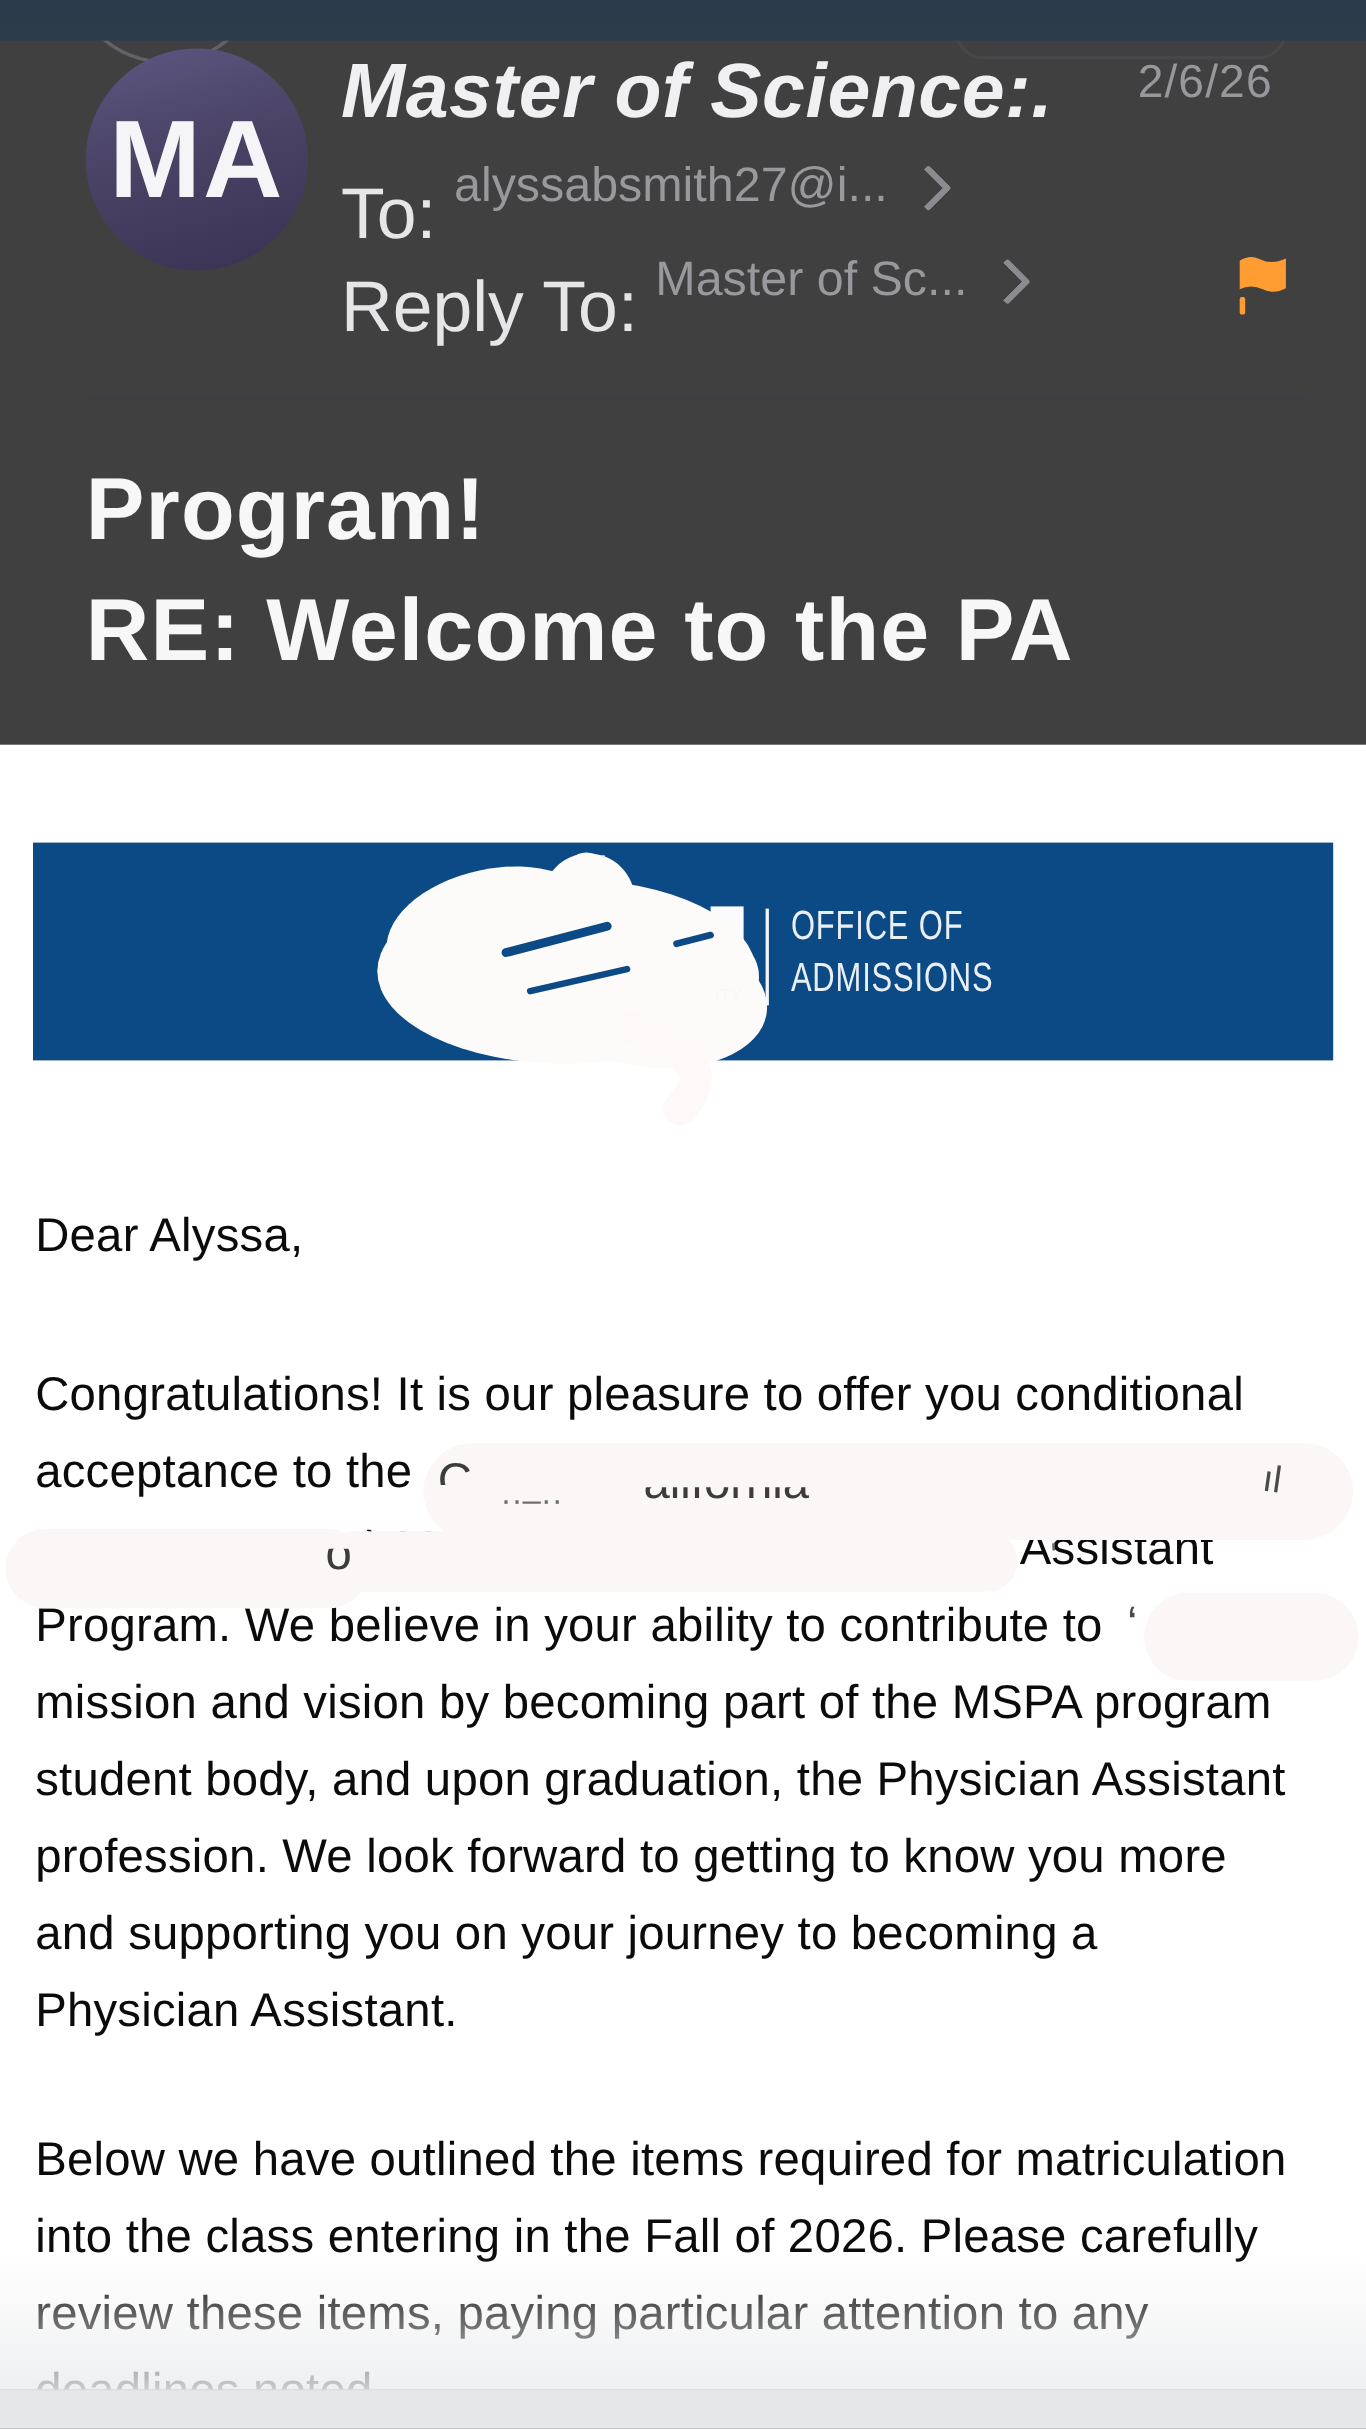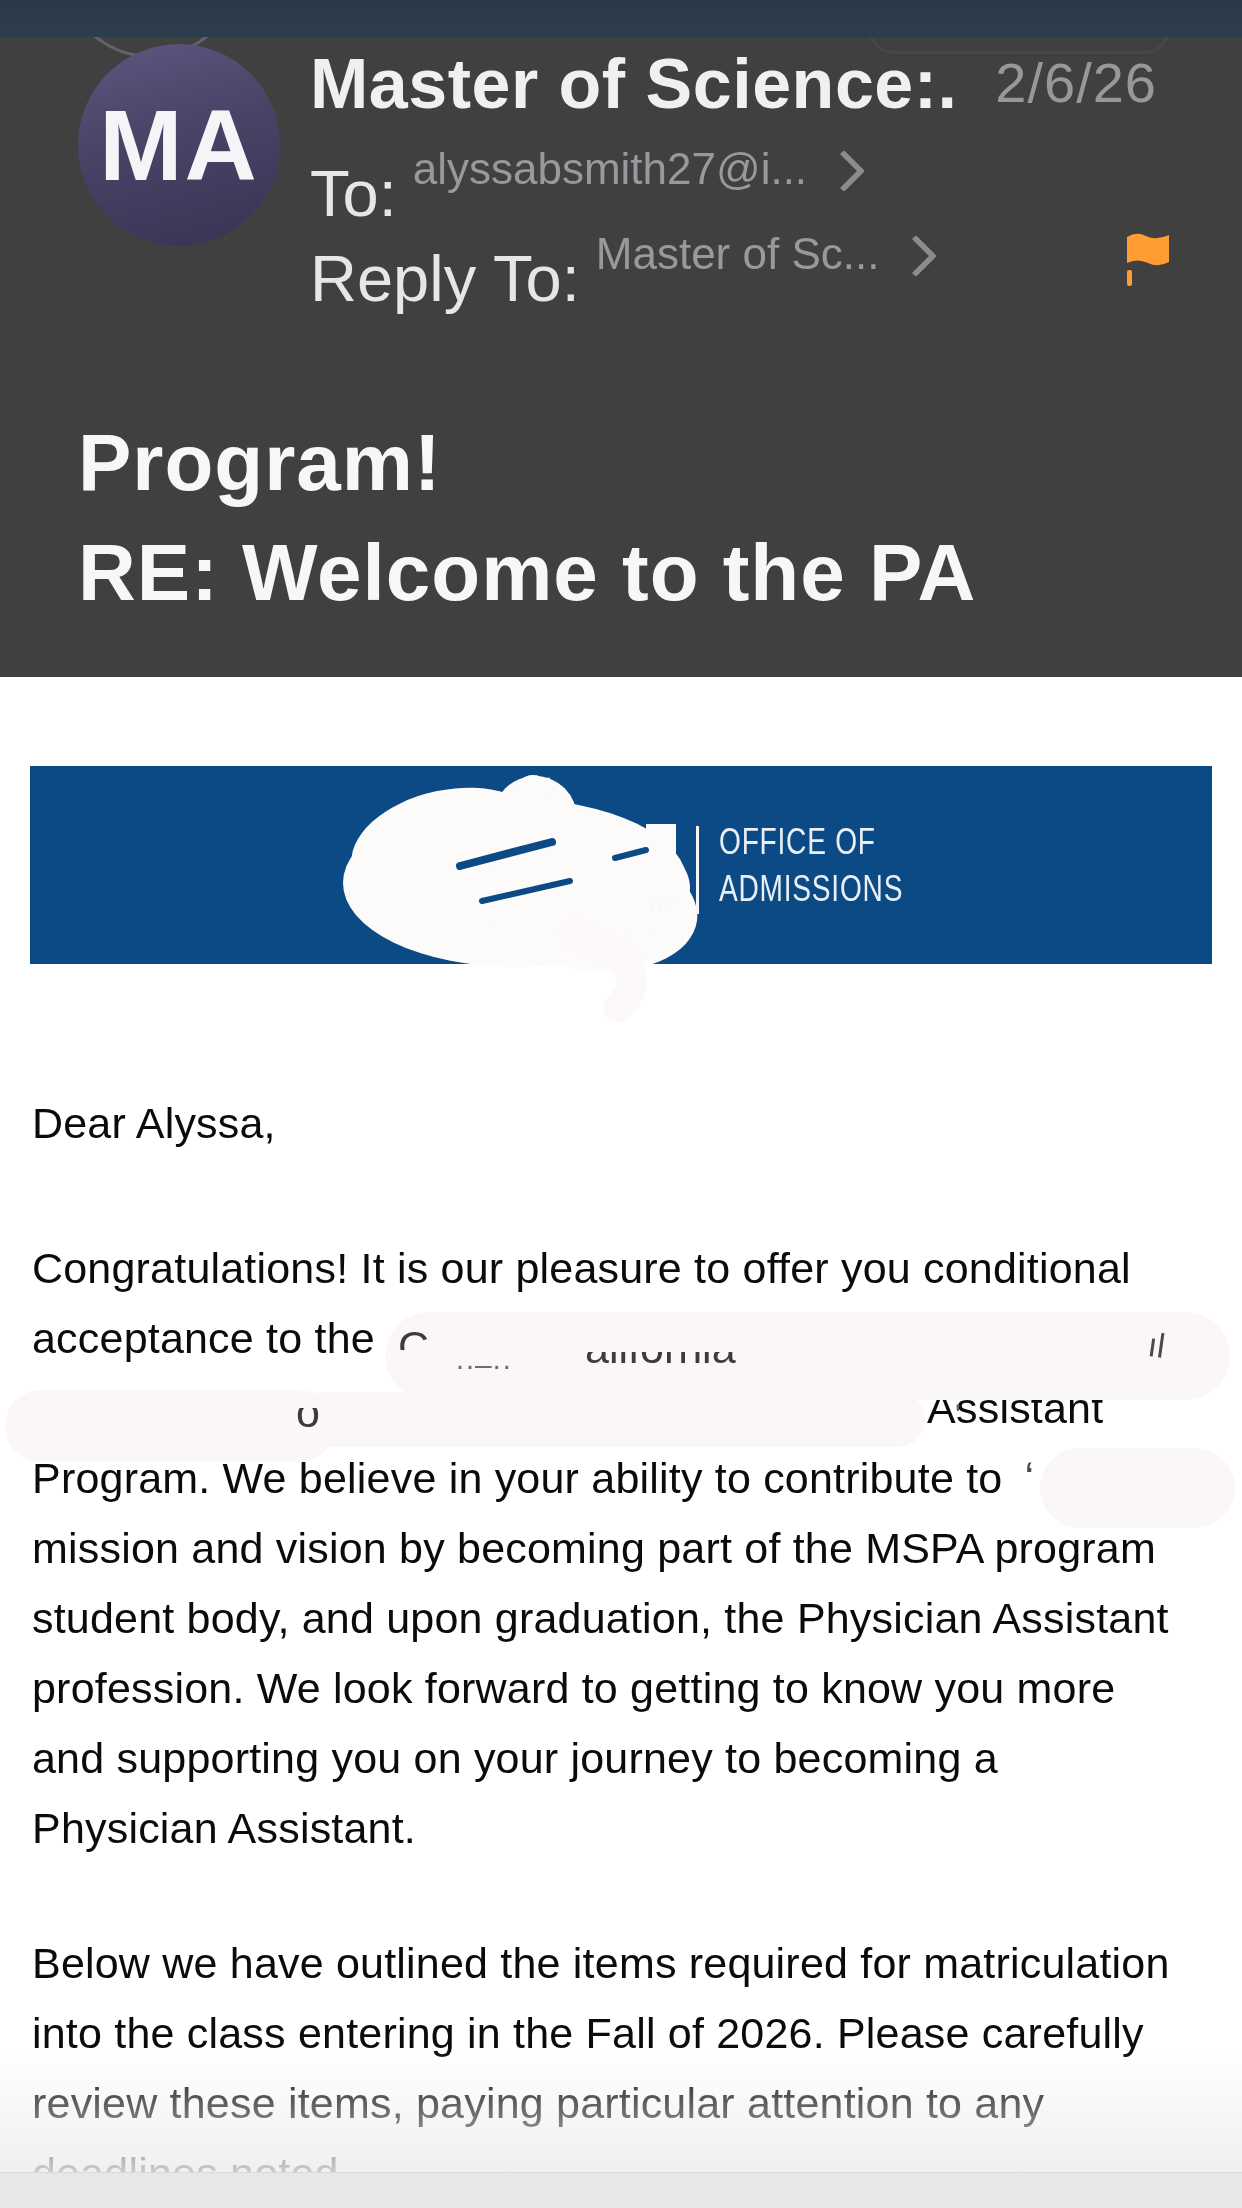--- a/index.html
+++ b/index.html
@@ -14,23 +14,23 @@
   
   .header{position:absolute;left:0;top:0;width:1242px;height:677px;background:#404040;overflow:hidden;z-index:10;}
   .remnant-circle{position:absolute;left:62px;top:-120px;width:172px;height:172px;border-radius:50%;
     border:3px solid rgba(130,124,140,0.55);background:transparent;}
   .remnant-pill{position:absolute;left:868px;top:-26px;width:296px;height:74px;border-radius:26px;
     border:3px solid #47474b;background:transparent;}
   .avatar{position:absolute;left:78px;top:44px;width:202px;height:202px;border-radius:50%;
     background:linear-gradient(165deg,#5d5680 0%,#4a4366 45%,#393253 100%);
     display:flex;align-items:center;justify-content:center;}
   .avatar-initials{font-size:100px;font-weight:700;color:#f5f4f7;letter-spacing:2px;line-height:1;}
-  .sender-row{position:absolute;left:310px;top:42px;width:850px;height:82px;display:flex;align-items:flex-end;}
+  .sender-row{position:absolute;left:310px;top:42px;width:850px;height:82px;display:flex;align-items:flex-start;font-style:italic;}
   .sender-name{font-size:70px;font-weight:600;color:#f0f0f2;letter-spacing:0.5px;white-space:nowrap;}
-  .msg-date{position:absolute;right:85px;top:50px;font-size:56px;color:#97979c;letter-spacing:1px;}
+  .msg-date{position:absolute;right:85px;top:50px;font-size:42px;color:#97979c;letter-spacing:1px;}
   .addr-row{position:absolute;left:310px;height:82px;display:flex;align-items:center;white-space:nowrap;}
   .row-to{top:128px;}
   .row-reply{top:213px;}
   .addr-label{font-size:65px;color:#e6e6e9;margin-top:48px;}
   .addr-value{font-size:44px;color:#98989d;margin-left:16px;}
   .chev{display:inline-block;width:24px;height:24px;border-top:6px solid #8b8b90;border-right:6px solid #8b8b90;
     transform:rotate(45deg);border-radius:3px;margin-left:22px;margin-top:4px;}
   .flag{position:absolute;left:1124px;top:230px;width:52px;height:58px;}
   .divider{position:absolute;left:78px;top:360px;width:1112px;height:3px;background:#3f3f43;}
   .subject{position:absolute;left:78px;top:408px;width:1100px;}

